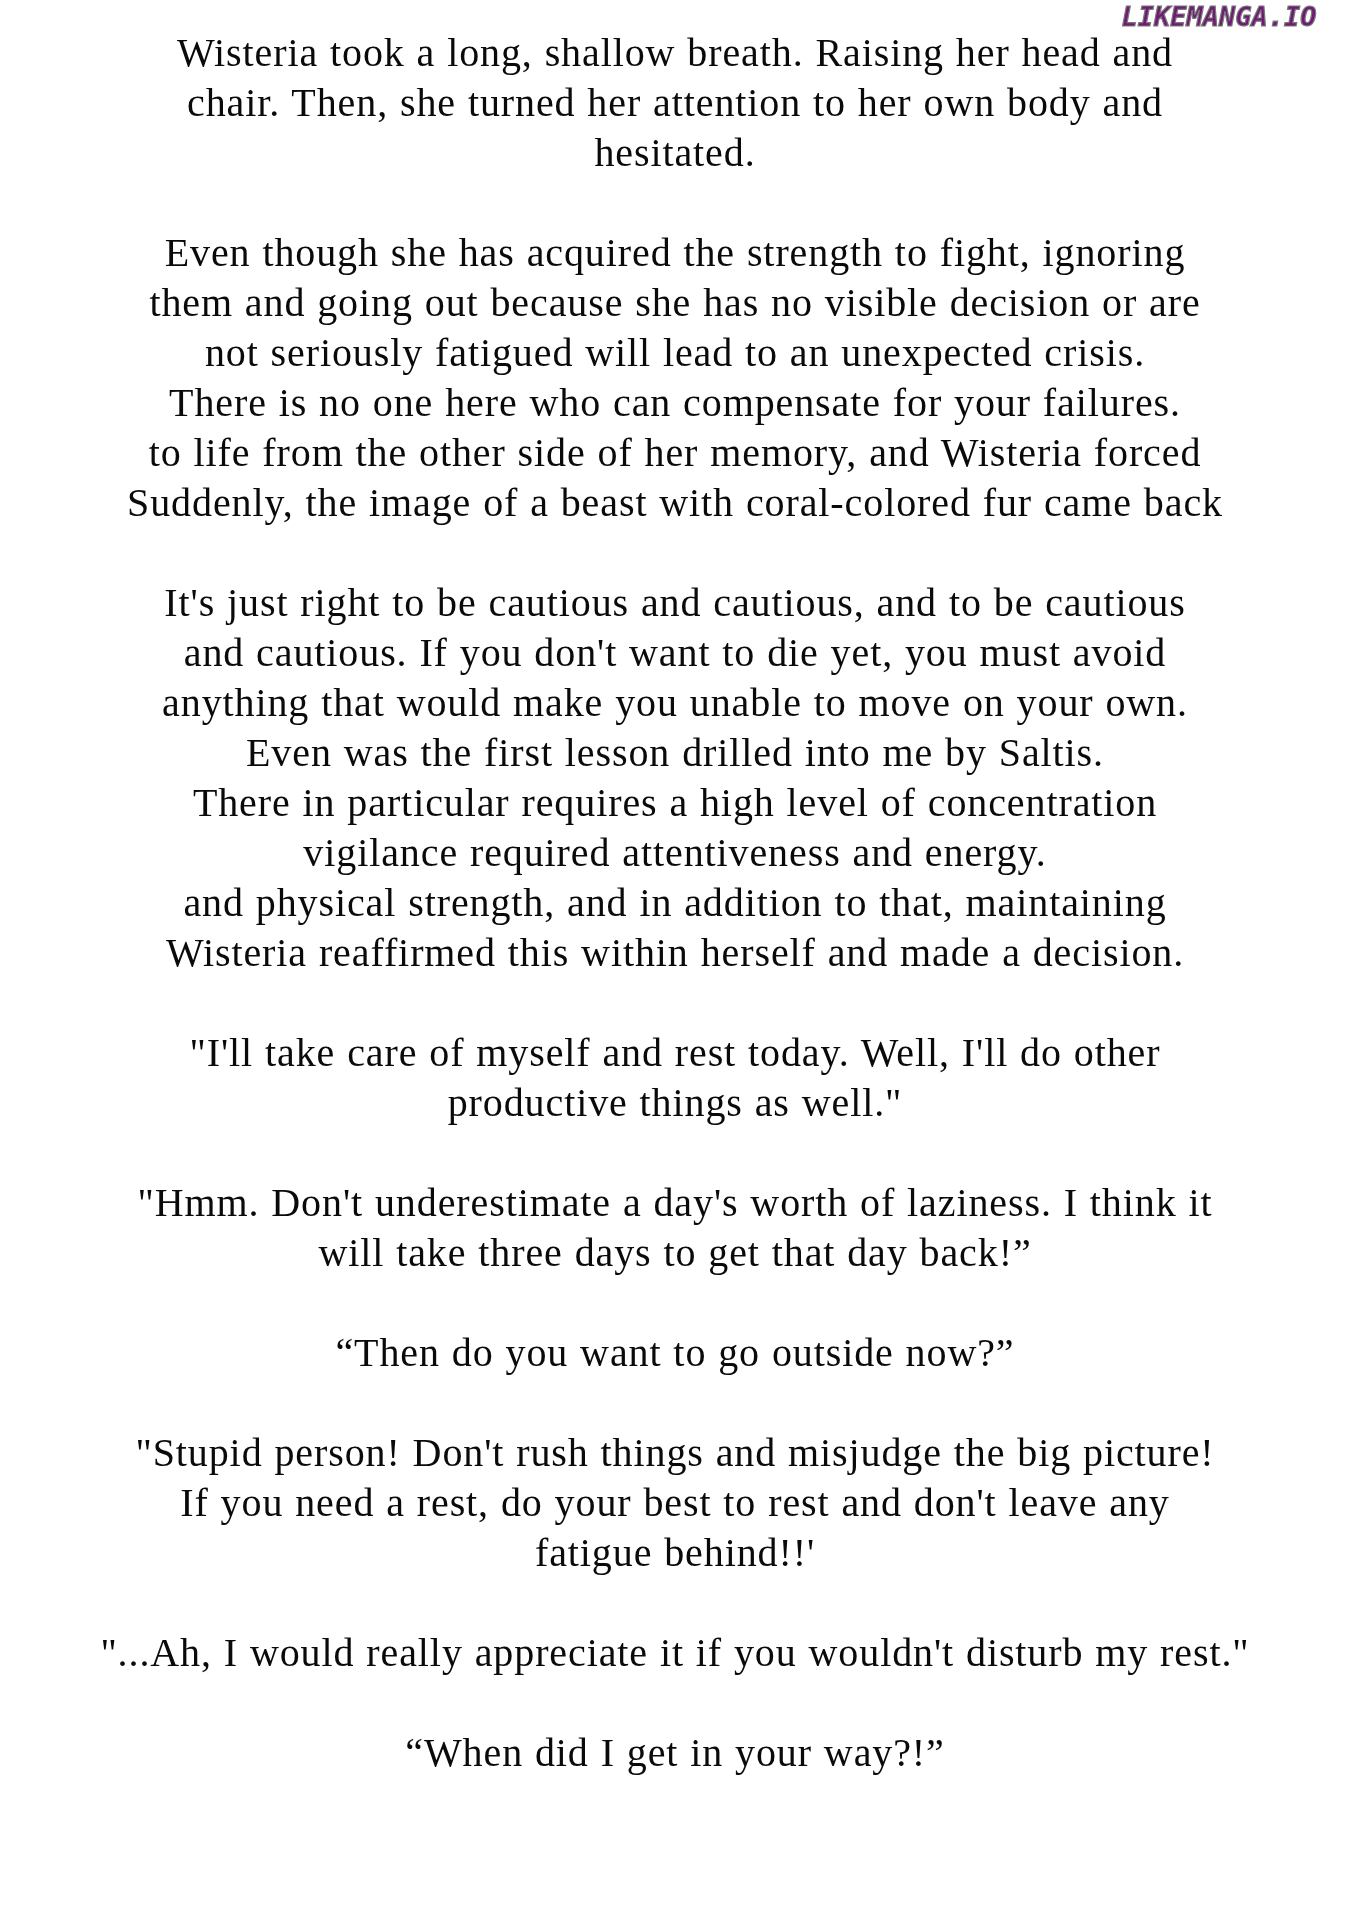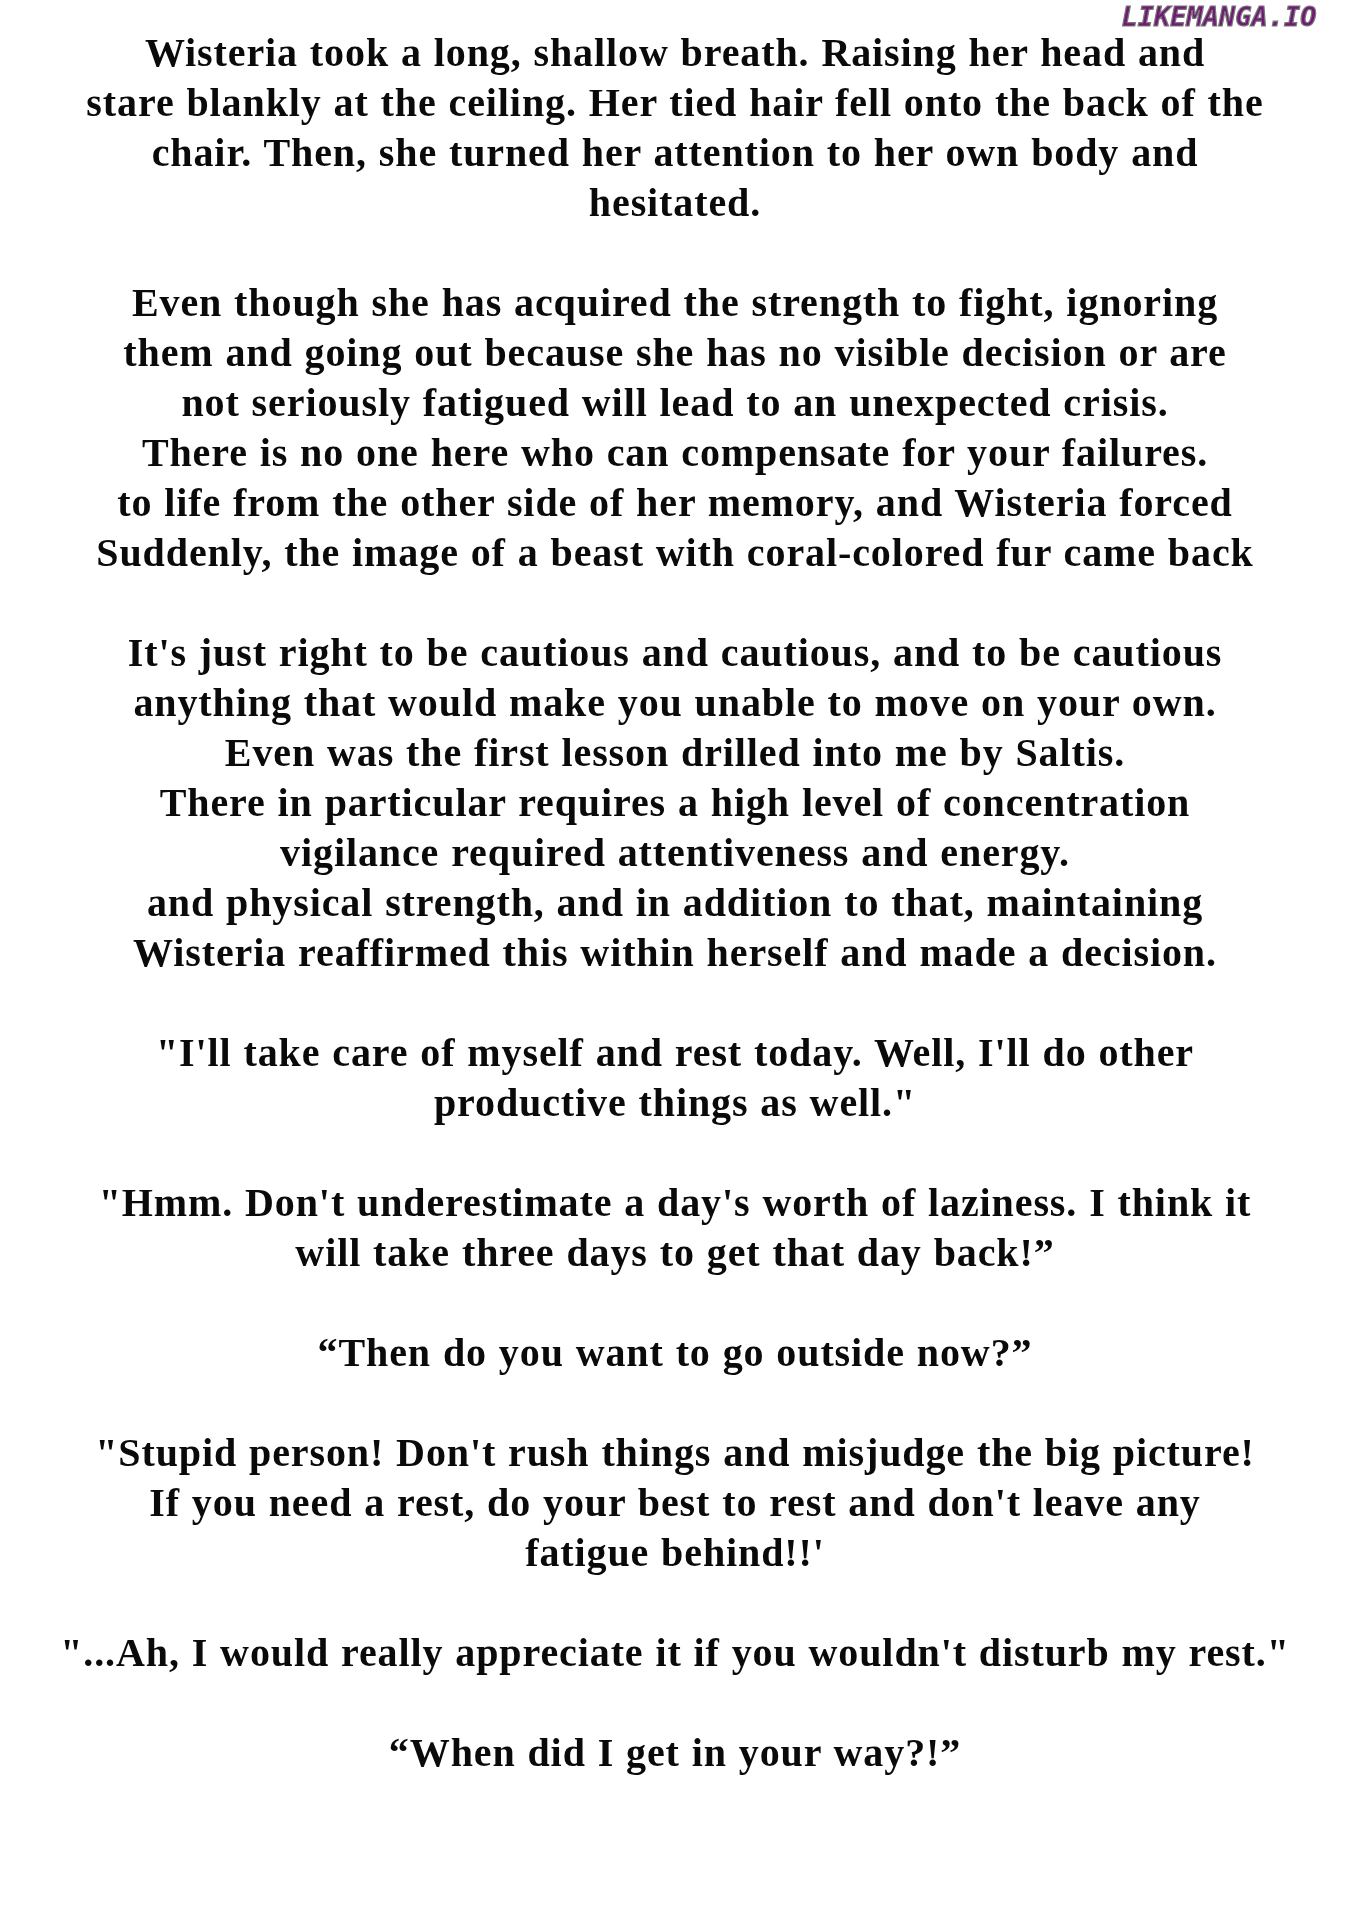--- a/index.html
+++ b/index.html
@@ -50,50 +50,49 @@
       color: #0a0a0a;
       text-align: center;
     }
     .para {
       margin: 0 0 50px 0;
     }
     .line {
       display: block;
       white-space: nowrap;
       height: 50px;
-      font-weight: bold;
     }
   </style>
 </head>
 <body>
 
 <div class="page">
 
   <div class="watermark">LIKEMANGA.IO</div>
 
   <div class="text-block">
 
     <div class="para">
       <span class="line">Wisteria took a long, shallow breath. Raising her head and</span>
-      <span class="line">stare blankly at the ceiling. Her tied hair fell onto the back of the</span>
       <span class="line">chair. Then, she turned her attention to her own body and</span>
       <span class="line">hesitated.</span>
     </div>
 
     <div class="para">
       <span class="line">Even though she has acquired the strength to fight, ignoring</span>
       <span class="line">them and going out because she has no visible decision or are</span>
       <span class="line">not seriously fatigued will lead to an unexpected crisis.</span>
       <span class="line">There is no one here who can compensate for your failures.</span>
       <span class="line">to life from the other side of her memory, and Wisteria forced</span>
       <span class="line">Suddenly, the image of a beast with coral-colored fur came back</span>
     </div>
 
     <div class="para">
       <span class="line">It's just right to be cautious and cautious, and to be cautious</span>
+      <span class="line">and cautious. If you don't want to die yet, you must avoid</span>
       <span class="line">anything that would make you unable to move on your own.</span>
       <span class="line">Even was the first lesson drilled into me by Saltis.</span>
       <span class="line">There in particular requires a high level of concentration</span>
       <span class="line">vigilance required attentiveness and energy.</span>
       <span class="line">and physical strength, and in addition to that, maintaining</span>
       <span class="line">Wisteria reaffirmed this within herself and made a decision.</span>
     </div>
 
     <div class="para">
       <span class="line">"I'll take care of myself and rest today. Well, I'll do other</span>

